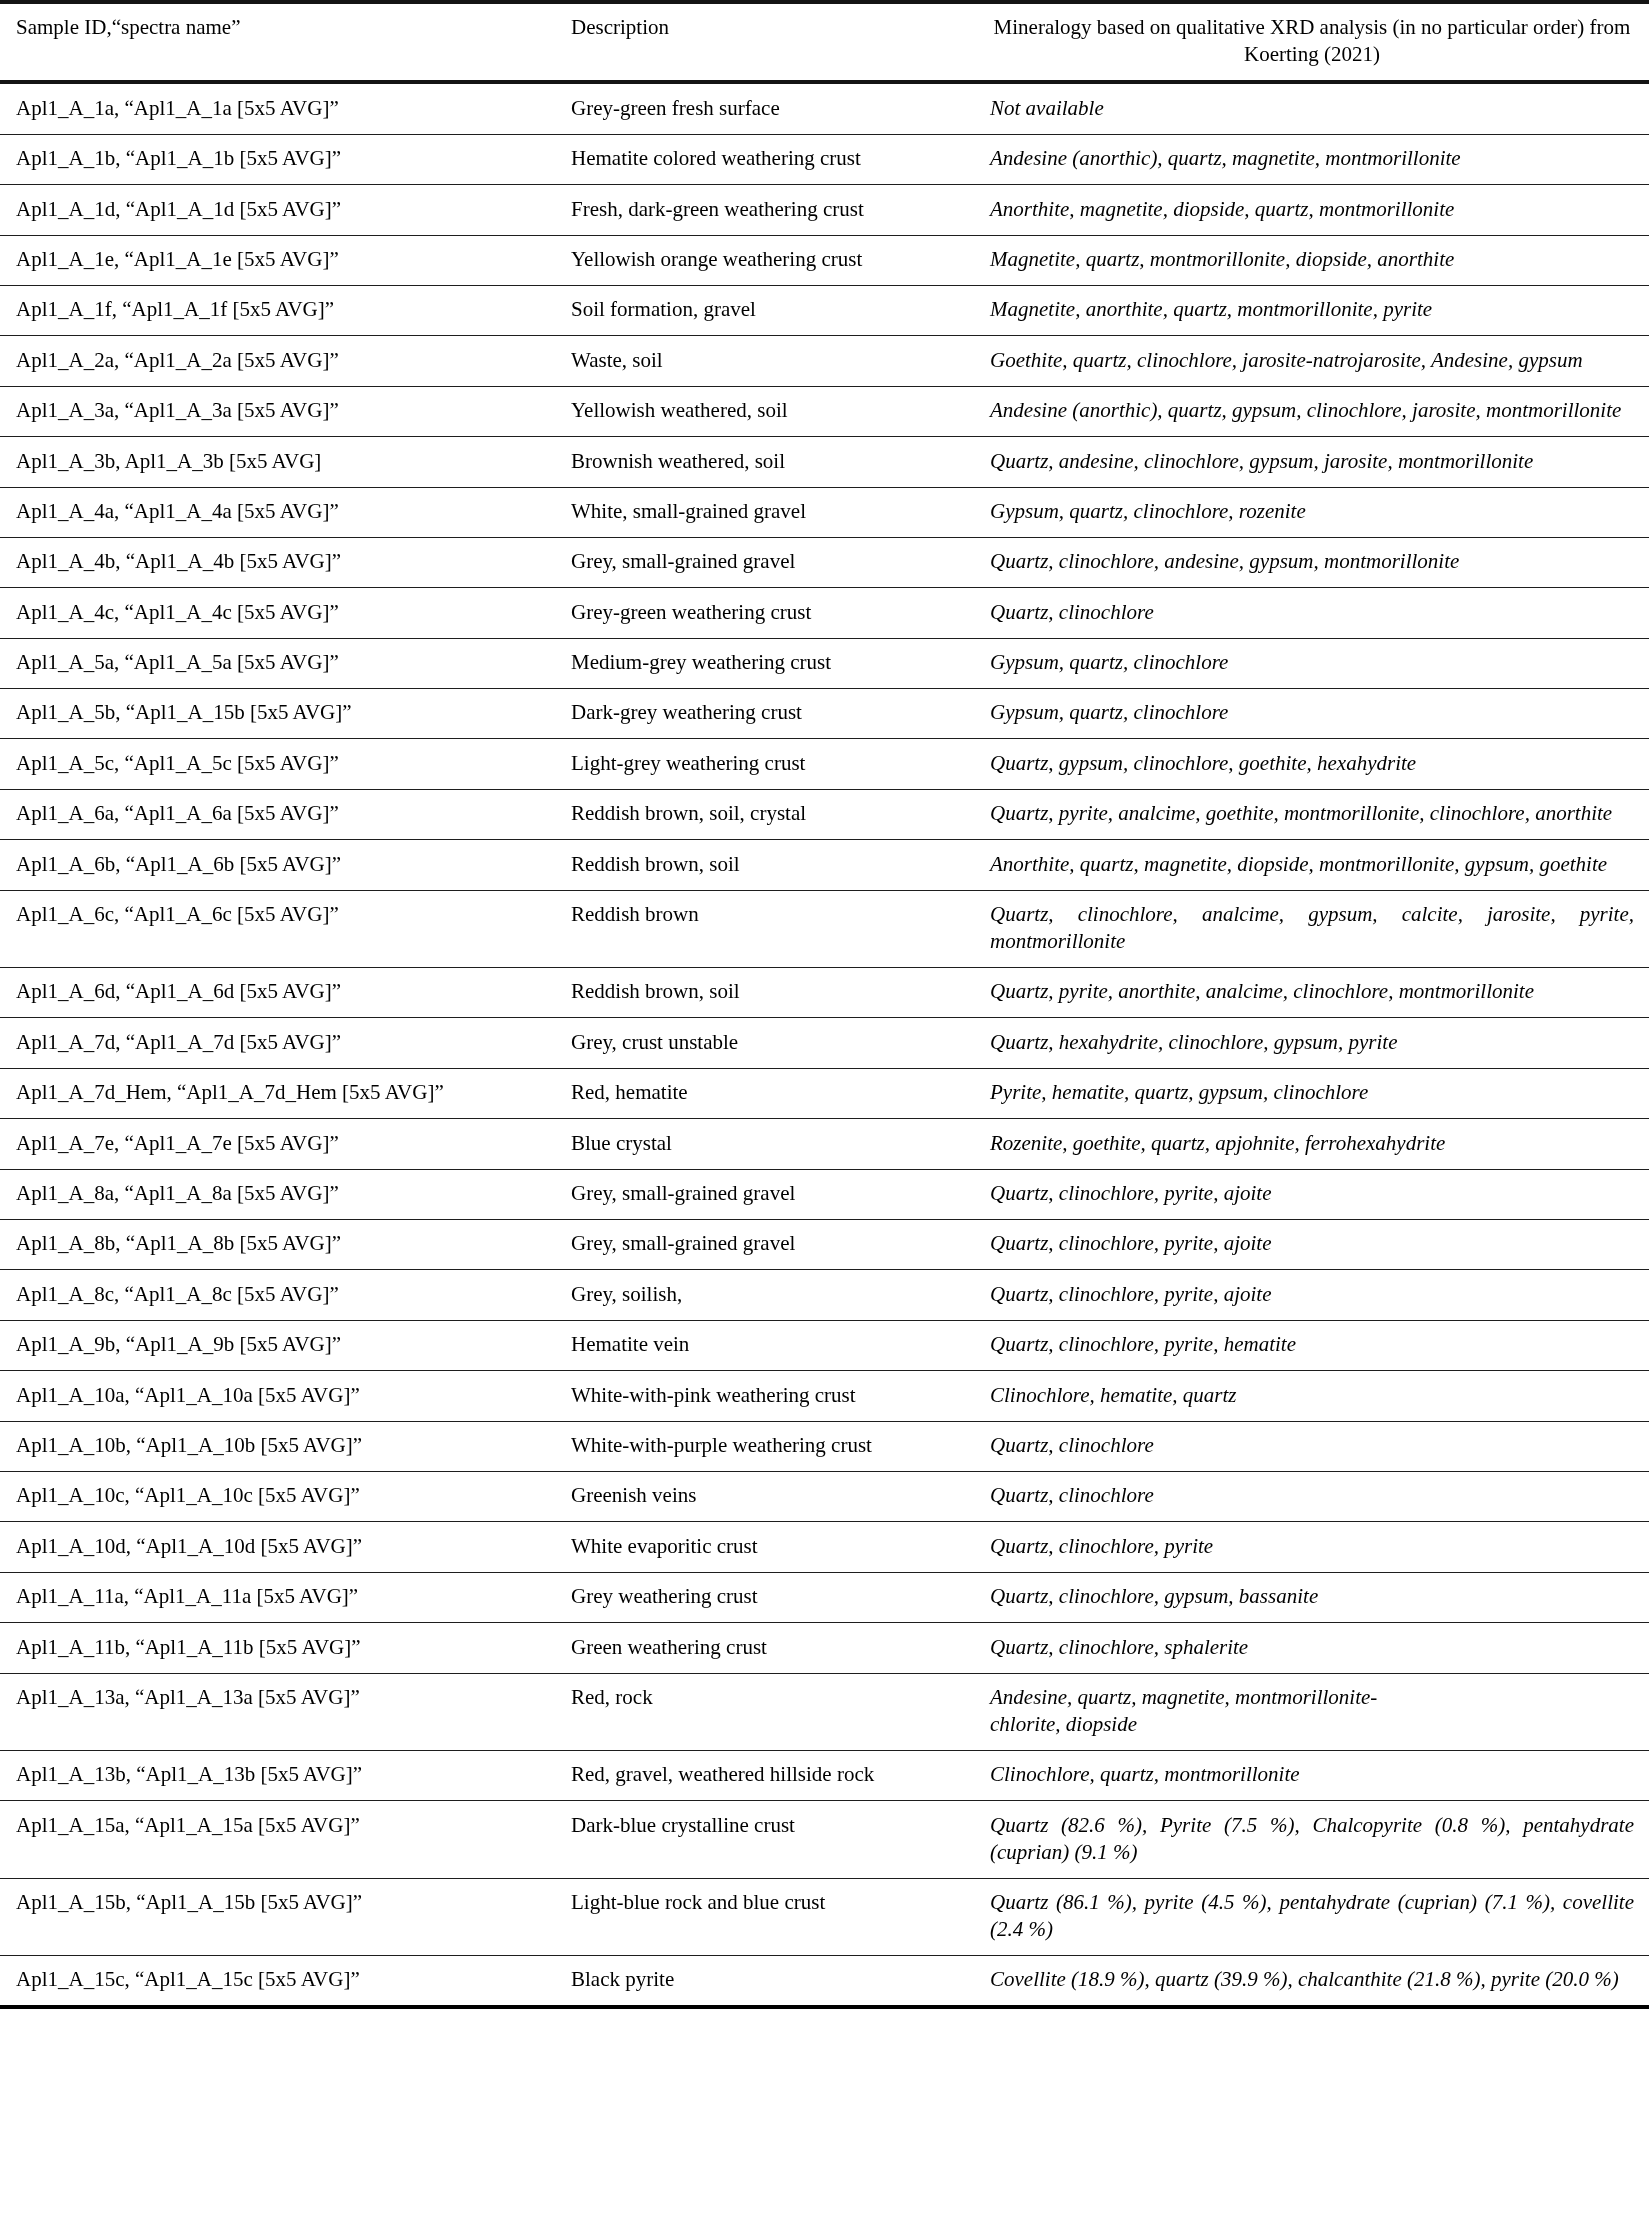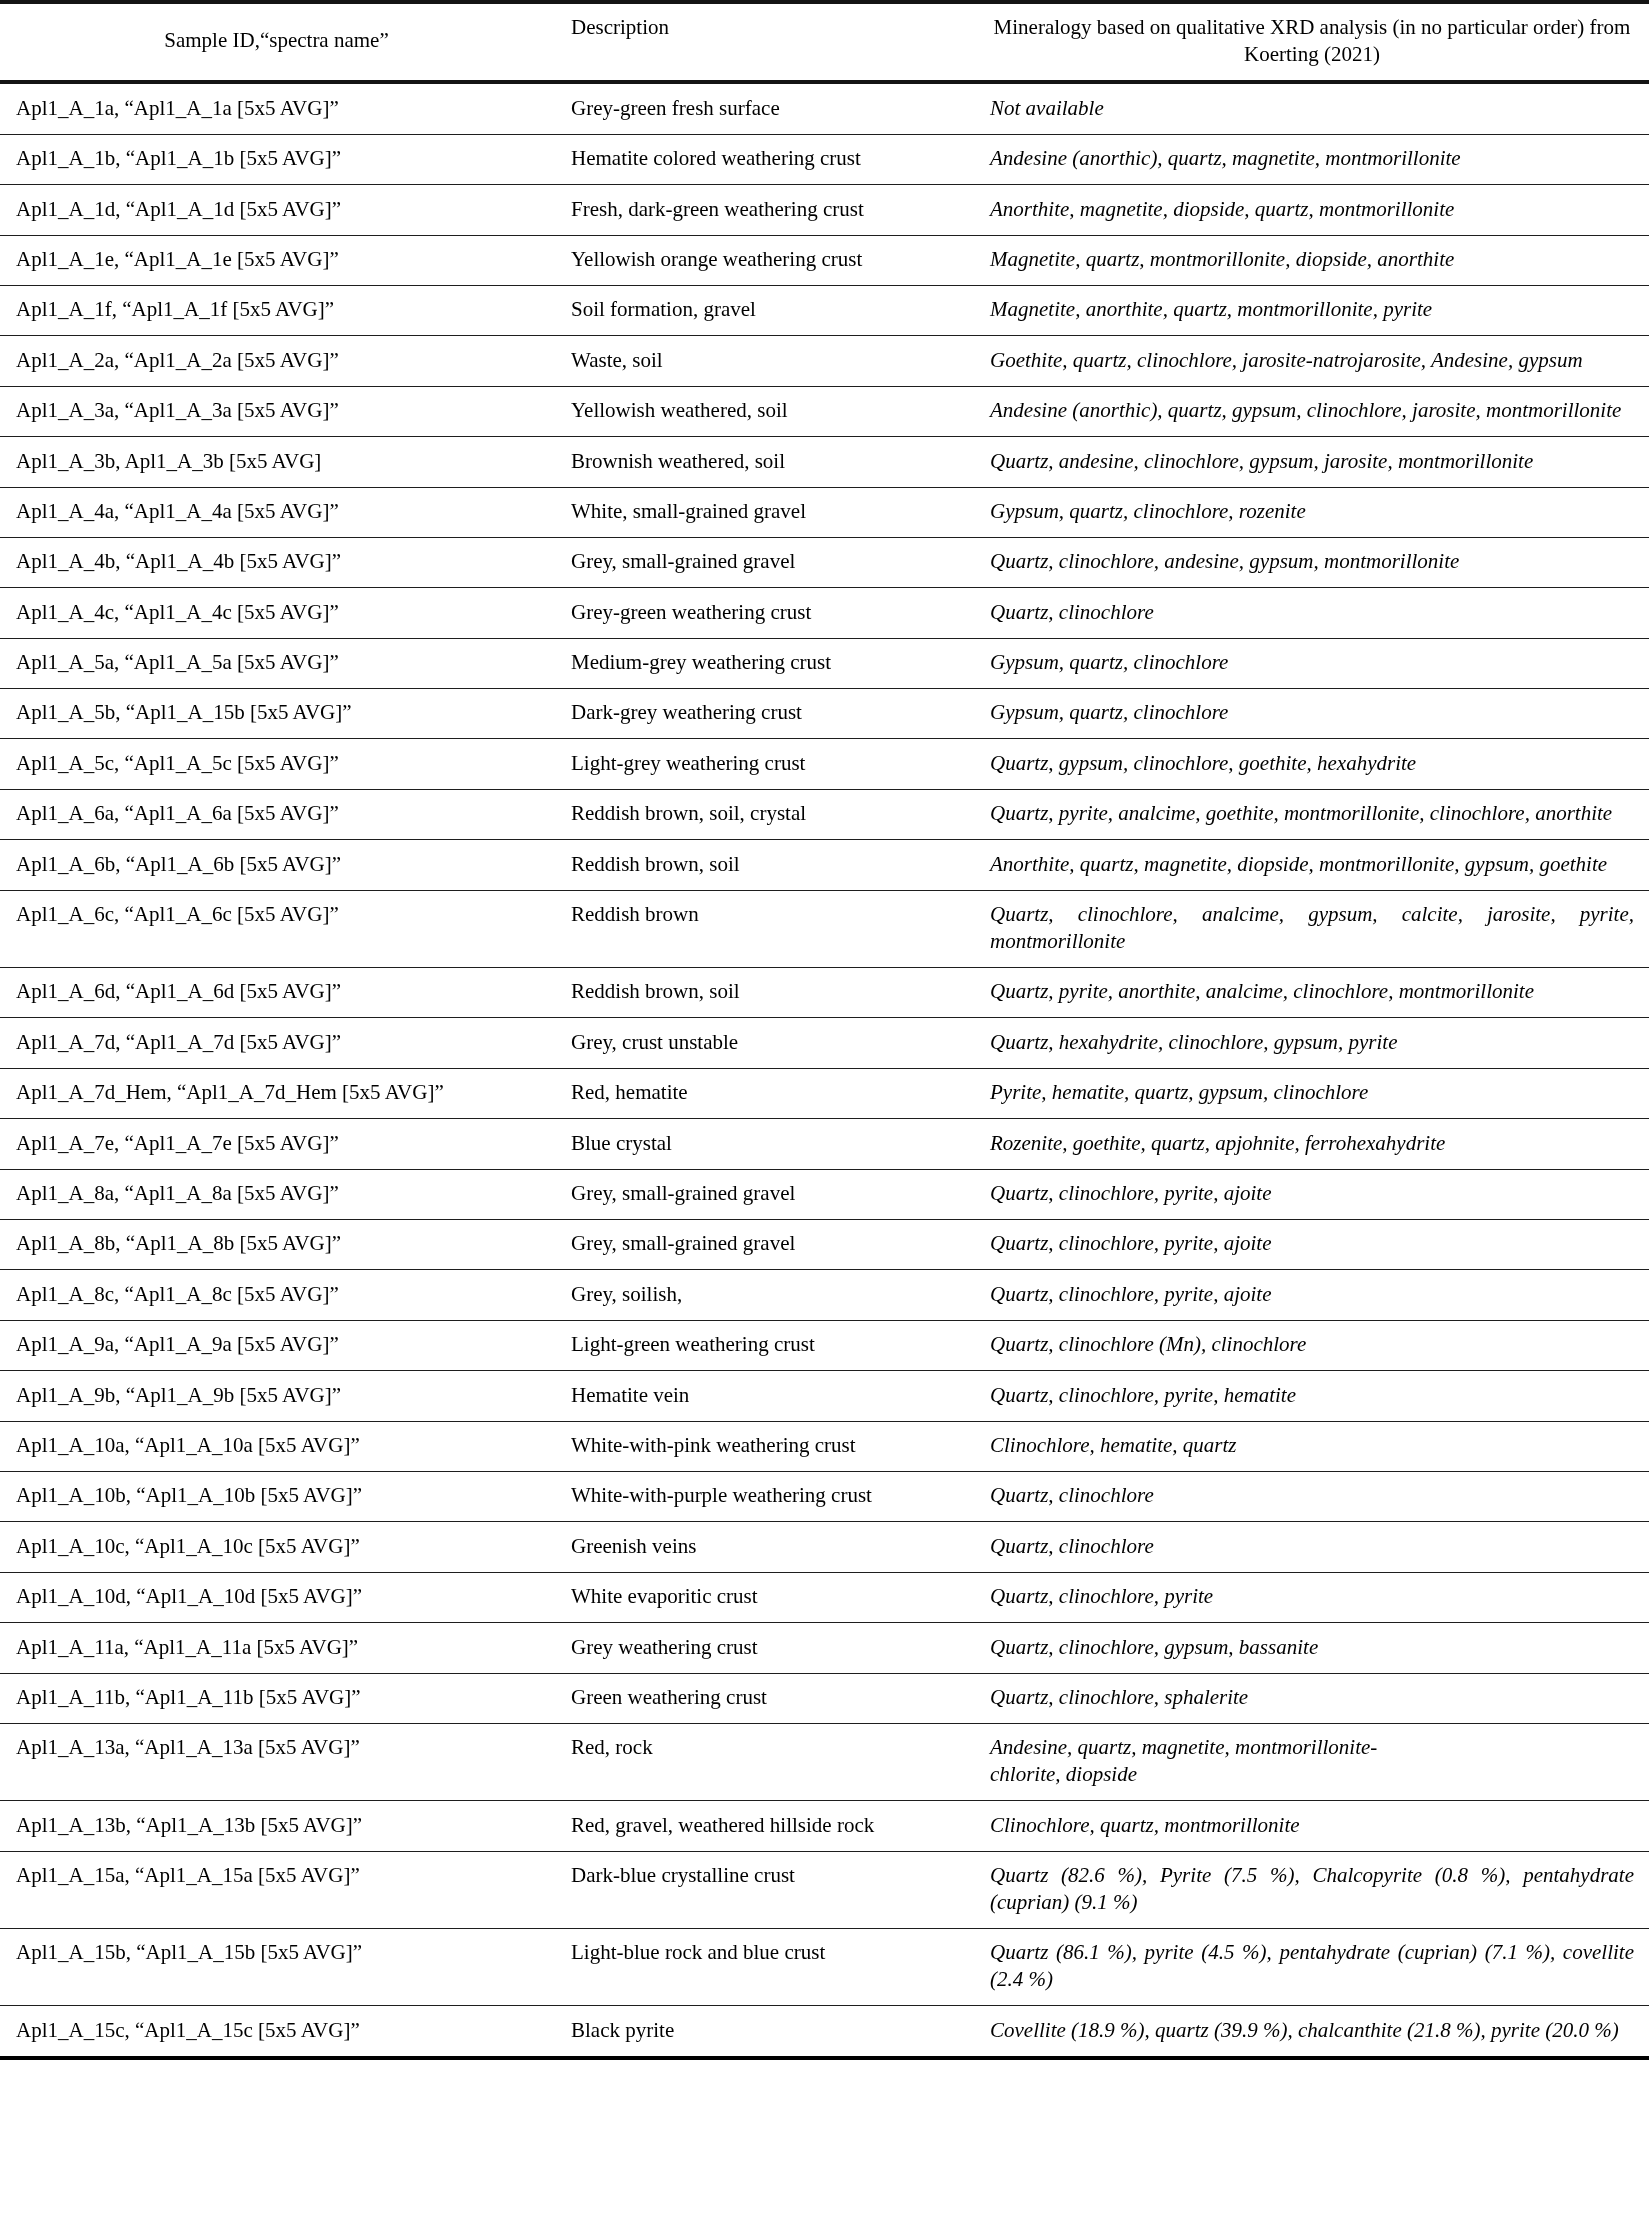--- a/index.html
+++ b/index.html
@@ -34,23 +34,22 @@
   td.col-min {
     text-align: justify;
     white-space: pre-line;
     padding-right: 16px;
     font-style: italic;
   }
   th.col-min { text-align: center; padding-right: 16px; }
 
   .header-id-wrap {
     display: flex;
-    justify-content: center;
+    justify-content: flex-start;
     padding-right: 34px;
-    margin-top: 13px;
   }
 </style>
 </head>
 <body>
 
 <table class="xrd">
   <colgroup>
     <col style="width:571px">
     <col style="width:419px">
     <col style="width:660px">
@@ -182,25 +181,20 @@
     <td class="col-id">Apl1_A_8b, “Apl1_A_8b [5x5 AVG]”</td>
     <td class="col-desc">Grey, small-grained gravel</td>
     <td class="col-min">Quartz, clinochlore, pyrite, ajoite</td>
   </tr>
       <tr>
     <td class="col-id">Apl1_A_8c, “Apl1_A_8c [5x5 AVG]”</td>
     <td class="col-desc">Grey, soilish,</td>
     <td class="col-min">Quartz, clinochlore, pyrite, ajoite</td>
   </tr>
       <tr>
-    <td class="col-id">Apl1_A_9a, “Apl1_A_9a [5x5 AVG]”</td>
-    <td class="col-desc">Light-green weathering crust</td>
-    <td class="col-min">Quartz, clinochlore (Mn), clinochlore</td>
-  </tr>
-      <tr>
     <td class="col-id">Apl1_A_9b, “Apl1_A_9b [5x5 AVG]”</td>
     <td class="col-desc">Hematite vein</td>
     <td class="col-min">Quartz, clinochlore, pyrite, hematite</td>
   </tr>
       <tr>
     <td class="col-id">Apl1_A_10a, “Apl1_A_10a [5x5 AVG]”</td>
     <td class="col-desc">White-with-pink weathering crust</td>
     <td class="col-min">Clinochlore, hematite, quartz</td>
   </tr>
       <tr>

